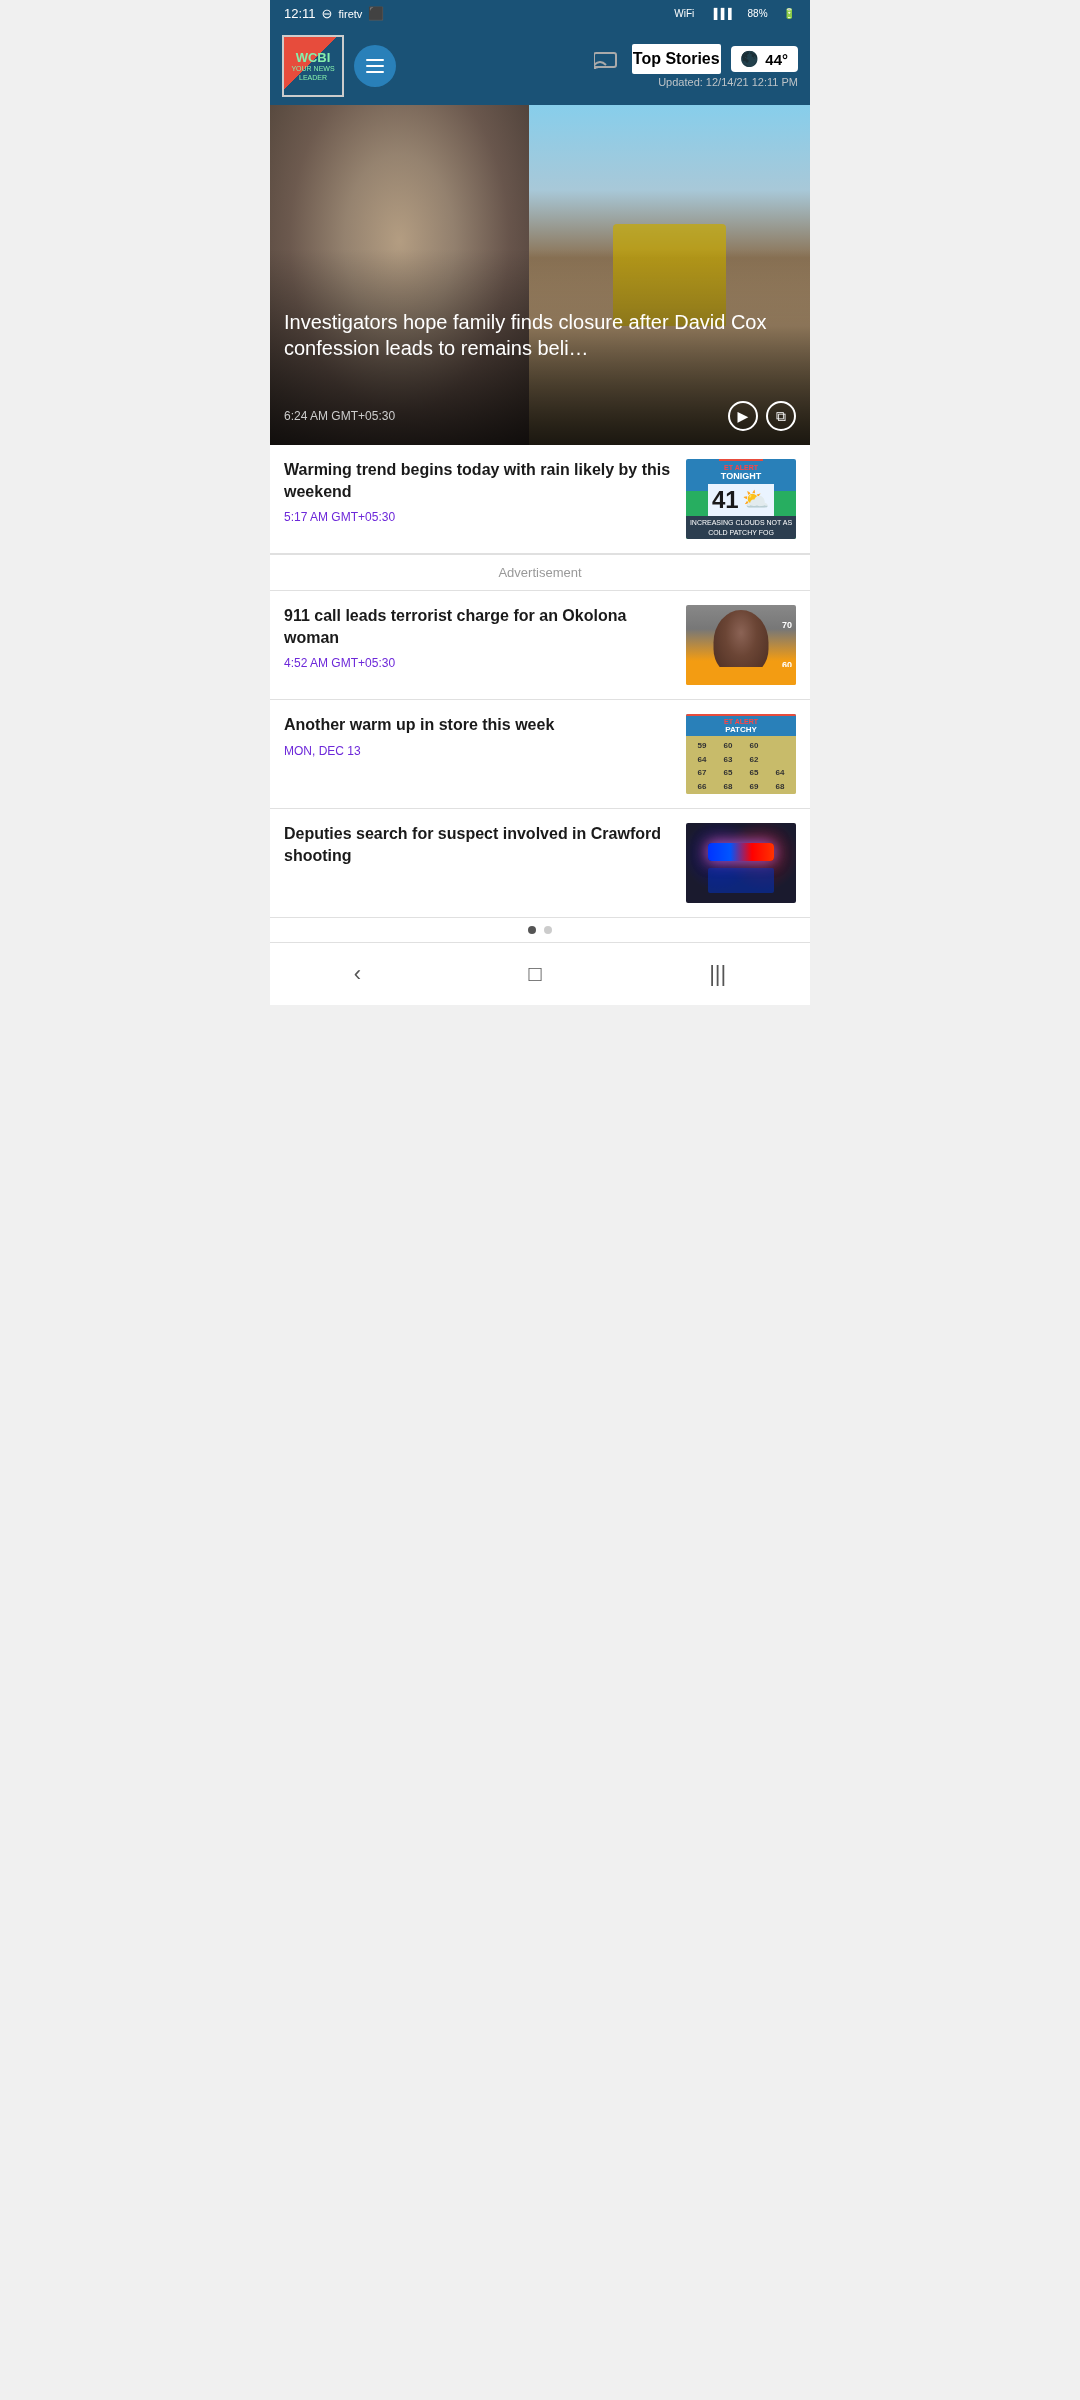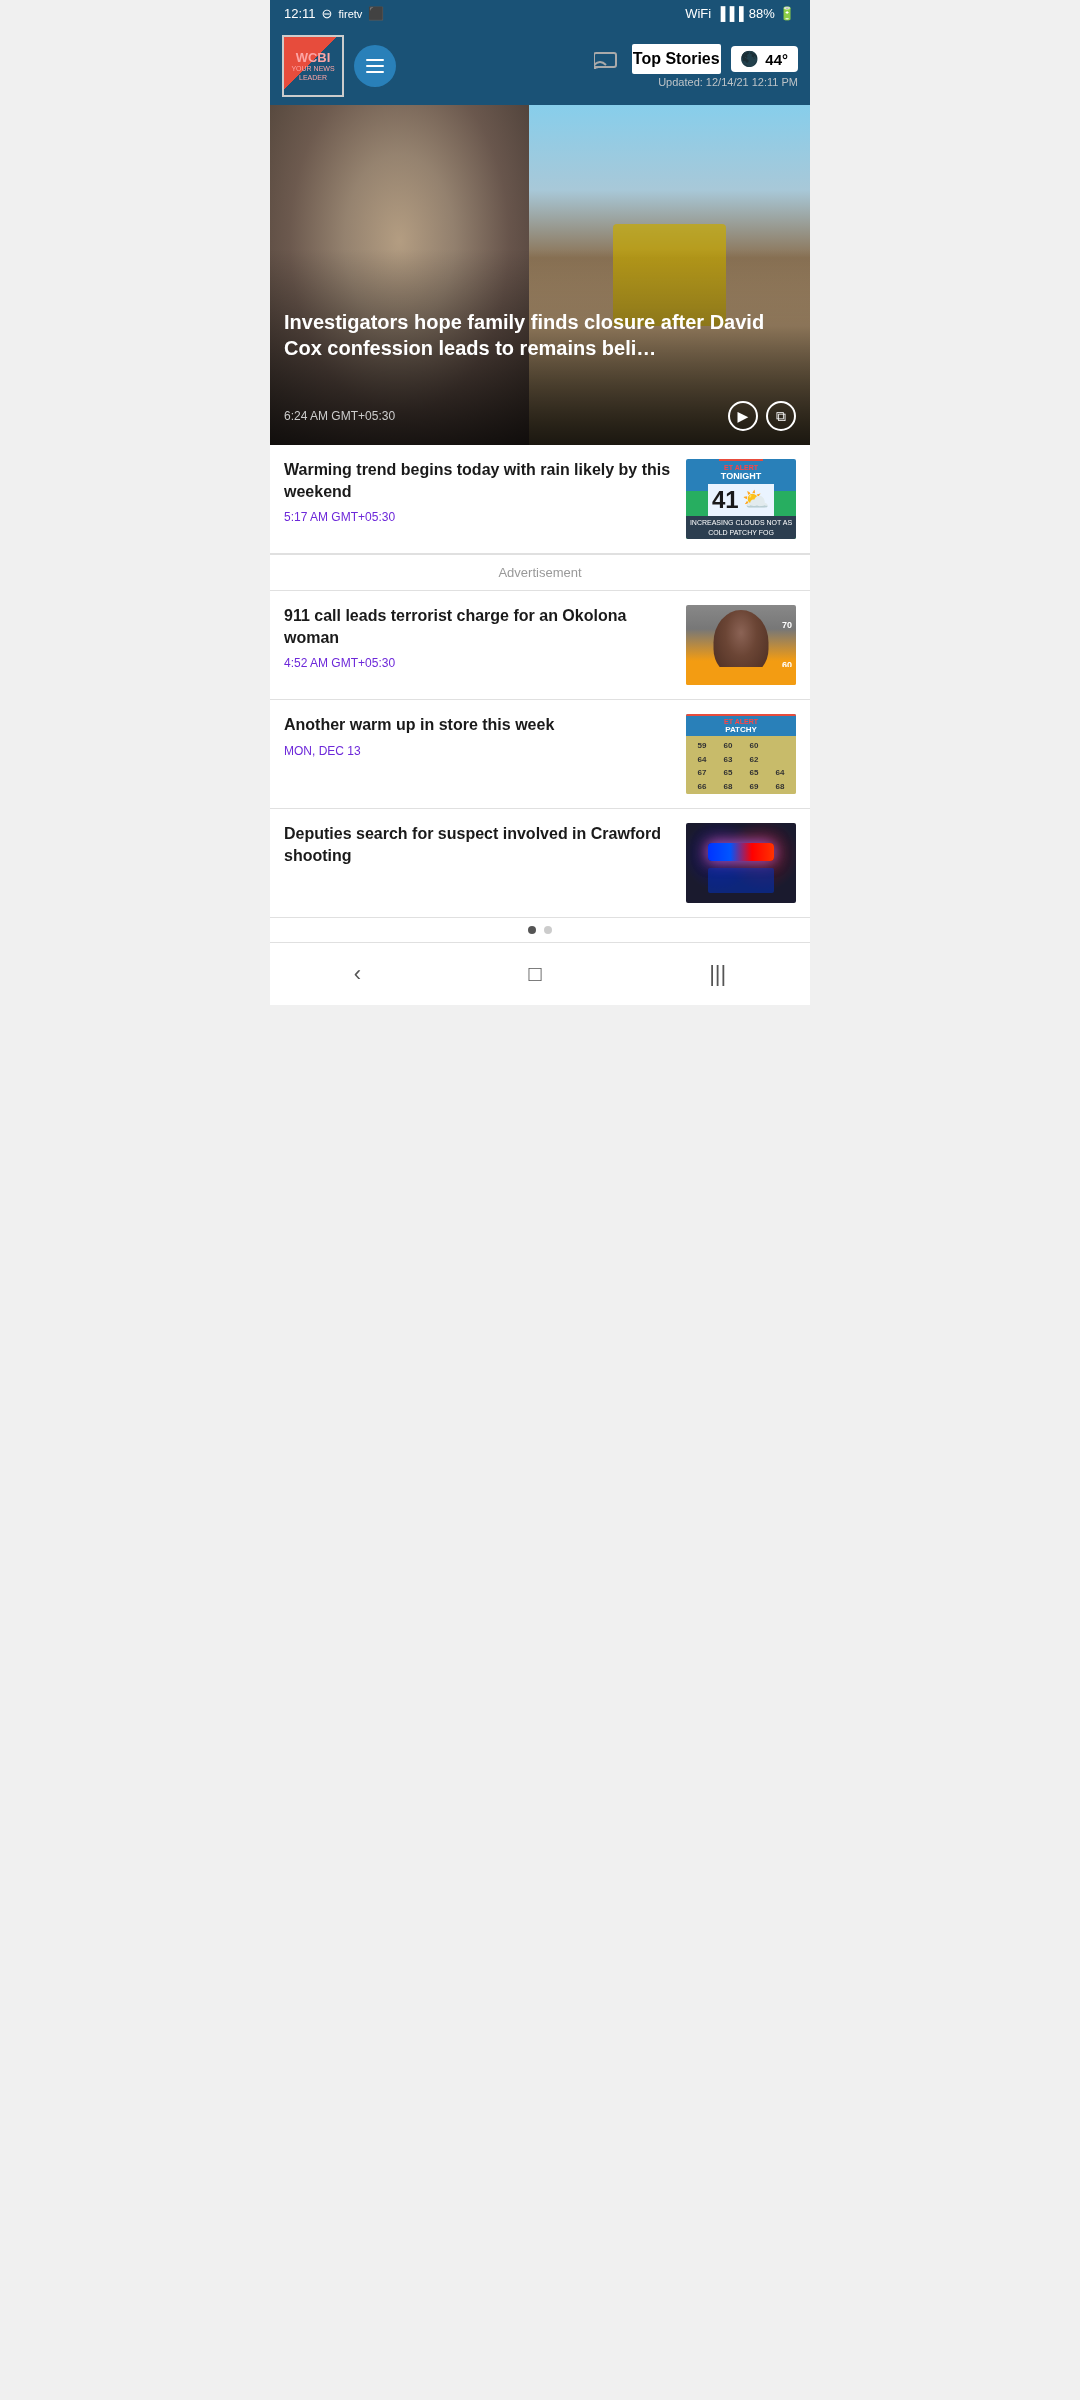--- a/index.html
+++ b/index.html
@@ -17,21 +17,21 @@
     .status-bar {
       background: #1a5276;
       color: white;
       display: flex;
       justify-content: space-between;
       align-items: center;
       padding: 6px 14px;
       font-size: 13px;
     }
     .status-left { display: flex; align-items: center; gap: 6px; }
-    .status-right { display: flex; align-items: center; gap: 5px; font-size: 13px; }
+    .status-right { display: flex; align-items: center; gap: 16px; font-size: 10px; }
 
     
     .header {
       background: #1a5276;
       display: flex;
       align-items: center;
       padding: 8px 12px;
       gap: 10px;
     }
     .logo-box {
@@ -40,21 +40,21 @@
       background: #1a5276;
       border: 2px solid #ccc;
       display: flex;
       align-items: center;
       justify-content: center;
       flex-shrink: 0;
       position: relative;
       overflow: hidden;
     }
     .logo-inner {
-      color: #fca5a5;
+      color: #86efac;
       font-weight: bold;
       font-size: 13px;
       text-align: center;
       line-height: 1.2;
       z-index: 2;
       position: relative;
     }
     .logo-diagonal {
       position: absolute;
       top: 0; left: 0; right: 0; bottom: 0;
@@ -158,21 +158,21 @@
       position: absolute;
       bottom: 0;
       left: 0;
       right: 0;
       background: linear-gradient(transparent, rgba(0,0,0,0.75));
       padding: 60px 14px 14px;
     }
     .hero-title {
       color: white;
       font-size: 20px;
-      font-weight: bold;
+      font-weight: normal;
       line-height: 1.3;
       margin-bottom: 6px;
     }
     .hero-meta {
       color: #ccc;
       font-size: 12px;
       display: flex;
       align-items: center;
       justify-content: space-between;
       margin-top: 40px;

